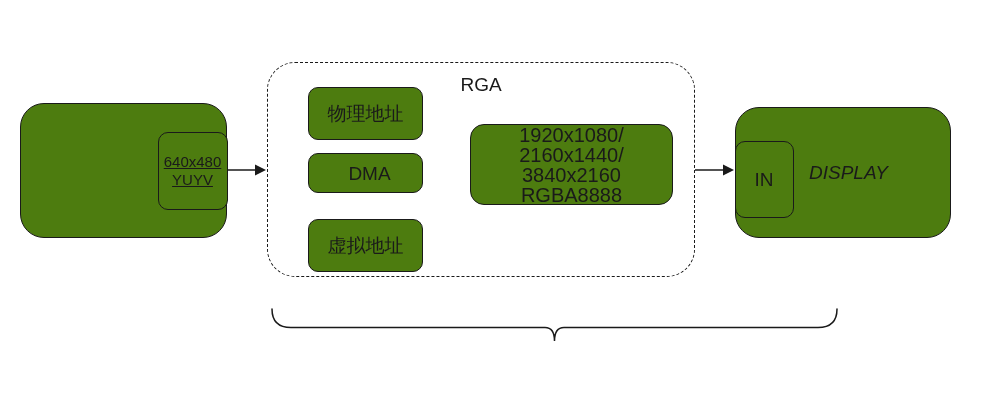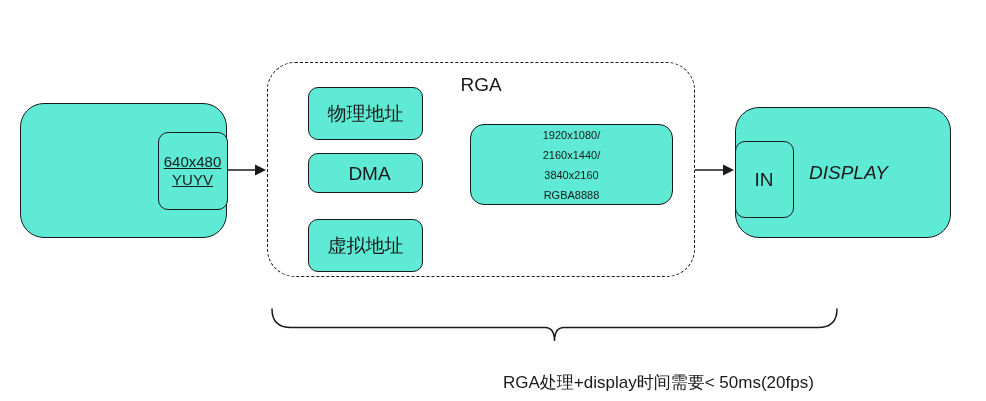--- a/index.html
+++ b/index.html
@@ -14,21 +14,21 @@
     background: #ffffff;
     font-family: "Liberation Sans", "DejaVu Sans", sans-serif;
     color: #1a1a1a;
     overflow: hidden;
   }
   .abs { position: absolute; }
   .box {
     position: absolute;
     box-sizing: border-box;
     border: 1.5px solid #1a1a1a;
-    background: #5eead4;
+    background: #4d7c0f;
   }
   .rounded-lg { border-radius: 24px; }
   .rounded-md { border-radius: 10px; }
   .center-flex {
     display: flex;
     align-items: center;
     justify-content: center;
     text-align: center;
   }
   .label {
@@ -36,21 +36,21 @@
     line-height: 19px;
     color: #1a1a1a;
     white-space: nowrap;
   }
   .small-lines {
     font-size: 15px;
     line-height: 18px;
     text-decoration: underline;
   }
   .res-lines {
-    font-size: 11px;
+    font-size: 20px;
     line-height: 20px;
   }
   .res-lines span { display: block; }
   .dashed-box {
     position: absolute;
     box-sizing: border-box;
     border: 1.5px dashed #1a1a1a;
     border-radius: 28px;
     background: transparent;
   }
@@ -129,15 +129,14 @@
 
     <g>
       <line x1="695" y1="170" x2="723" y2="170" stroke="#1a1a1a" stroke-width="1.5"></line>
       <polygon points="723,164.5 734,170 723,175.5" fill="#1a1a1a"></polygon>
     </g>
 
     <path d="M272,309 C272,320 277,327.5 291,327.5 L545,327.5 C551.5,327.5 554.5,331.5 554.5,341
              C554.5,331.5 557.5,327.5 564,327.5 L818,327.5 C832,327.5 837,320 837,309" fill="none" stroke="#1a1a1a" stroke-width="1.5" stroke-linecap="round"></path>
   </svg>
 
-  <div class="annotation">RGA处理+display时间需要&lt; 50ms(20fps)</div>
 
 </div>
 
 </body></html>

